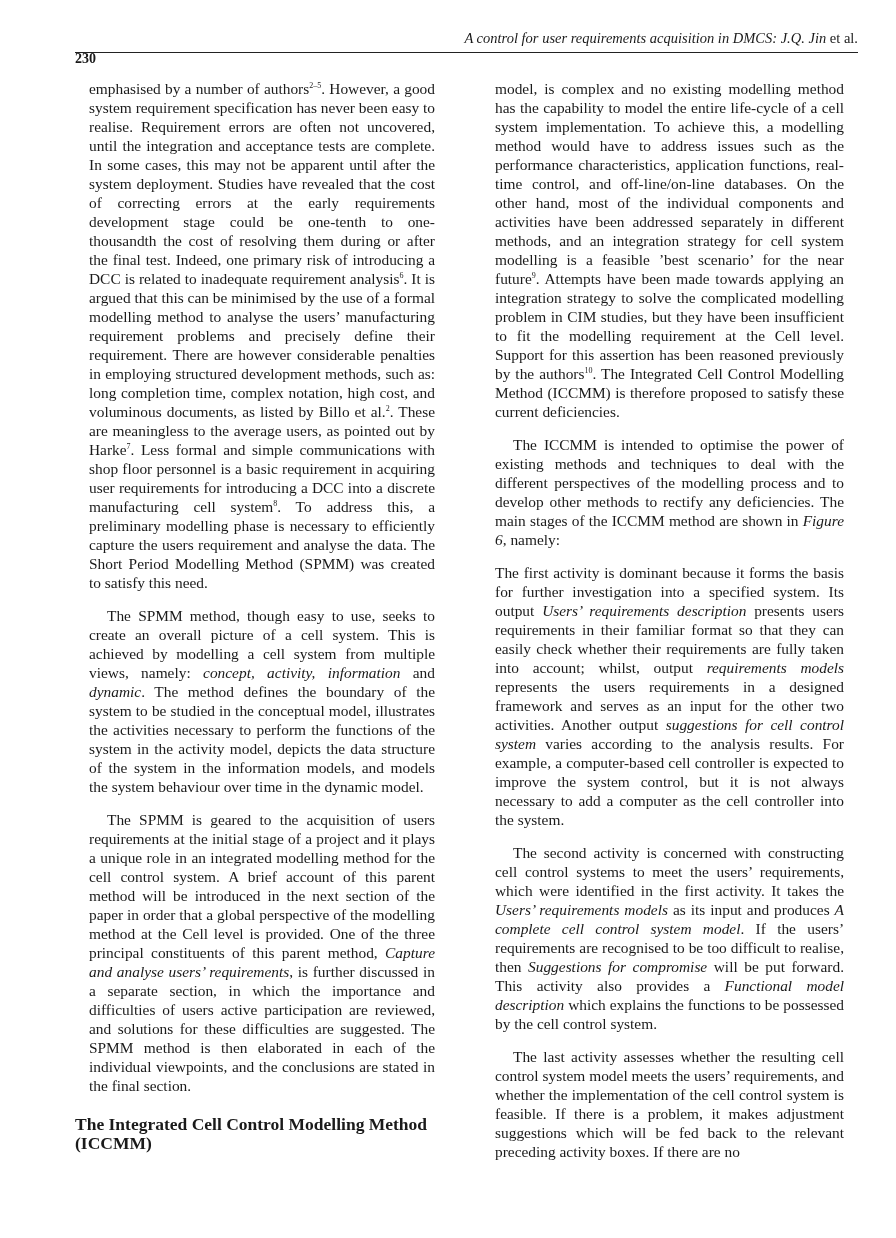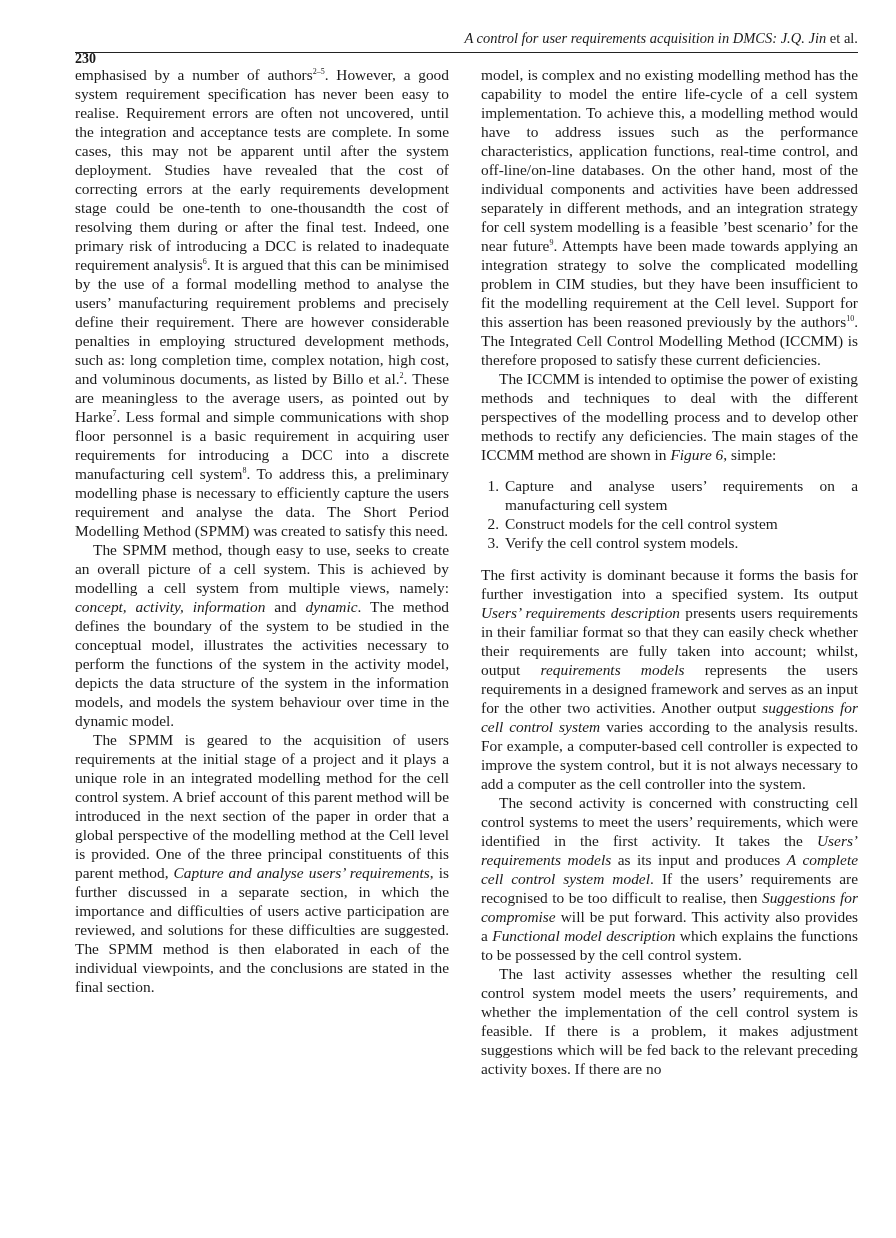--- a/index.html
+++ b/index.html
@@ -7,21 +7,21 @@
          font-family: "Liberation Serif", "DejaVu Serif", serif; color: #1a1a1a; }
   .header { position: absolute; left: 75px; top: 30px; width: 783px; height: 22px; }
   .page-num { position: absolute; left: 0; top: 0; font-weight: bold; font-size: 14px; margin-top: 21px; }
   .running-title { position: absolute; right: 0; top: 0; font-size: 14.5px; font-style: italic; white-space: nowrap; }
   .running-title .up { font-style: normal; }
   .rule { position: absolute; left: 75px; top: 52px; width: 783px; height: 0; border-top: 1.3px solid #222; }
   .col { position: absolute; top: 65px; width: 374px; font-size: 15.4px; line-height: 19px;
          text-align: justify; hyphens: manual; }
   .col-left { left: 75px; }
   .col-right { left: 481px; width: 377px; }
-  p { margin: 0; }
+  p { margin: 14px; }
   p.indent { text-indent: 18px; }
   sup { font-size: 8px; line-height: 0; vertical-align: 6px; }
   em { font-style: italic; }
   h2 { font-size: 17.5px; font-weight: bold; margin: 20px 0 9px 0; line-height: 19px; text-align: left; }
   ol { margin: 12px 0 13px 0; padding-left: 22px; }
   ol li { padding-left: 2px; }
 </style>
 </head>
 <body>
 
@@ -31,32 +31,28 @@
 </div>
 <div class="rule"></div>
 
 <div class="col col-left">
   <p><span>emphasised by a number of authors</span><sup>2–5</sup><span>. However, a good system requirement specification has never been easy to realise. Requirement errors are often not uncovered, until the integration and acceptance tests are complete. In some cases, this may not be apparent until after the system deployment. Studies have revealed that the cost of correcting errors at the early requirements development stage could be one-tenth to one-thousandth the cost of resolving them during or after the final test. Indeed, one primary risk of introducing a DCC is related to inadequate requirement analysis</span><sup>6</sup><span>. It is argued that this can be minimised by the use of a formal model­ling method to analyse the users’ manufacturing requirement problems and precisely define their requirement. There are however considerable penal­ties in employing structured development methods, such as: long completion time, complex notation, high cost, and voluminous documents, as listed by Billo et al.</span><sup>2</sup><span>. These are meaningless to the average users, as pointed out by Harke</span><sup>7</sup><span>. Less formal and simple communications with shop floor personnel is a basic requirement in acquiring user requirements for intro­ducing a DCC into a discrete manufacturing cell system</span><sup>8</sup><span>. To address this, a preliminary modelling phase is necessary to efficiently capture the users requirement and analyse the data. The Short Period Modelling Method (SPMM) was created to satisfy this need.</span></p>
 
   <p class="indent"><span>The SPMM method, though easy to use, seeks to create an overall picture of a cell system. This is achieved by modelling a cell system from multiple views, namely: </span><em>concept, activity, information</em><span> and </span><em>dynamic</em><span>. The method defines the boundary of the system to be studied in the conceptual model, illustrates the activities necessary to perform the functions of the system in the activity model, depicts the data structure of the system in the information models, and models the system behaviour over time in the dynamic model.</span></p>
 
   <p class="indent"><span>The SPMM is geared to the acquisition of users requirements at the initial stage of a project and it plays a unique role in an integrated modelling method for the cell control system. A brief account of this parent method will be introduced in the next section of the paper in order that a global perspective of the modelling method at the Cell level is provided. One of the three principal constituents of this parent method, </span><em>Capture and analyse users’ requirements</em><span>, is further discussed in a separate section, in which the importance and difficulties of users active participa­tion are reviewed, and solutions for these difficulties are suggested. The SPMM method is then elaborated in each of the individual viewpoints, and the conclu­sions are stated in the final section.</span></p>
 
+  <h2>The Integrated Cell Control Modelling Method (ICCMM)</h2>
 
 </div>
 
 <div class="col col-right">
   <p><span>model, is complex and no existing modelling method has the capability to model the entire life-cycle of a cell system implementation. To achieve this, a model­ling method would have to address issues such as the performance characteristics, application functions, real-time control, and off-line/on-line databases. On the other hand, most of the individual components and activities have been addressed separately in different methods, and an integration strategy for cell system modelling is a feasible ’best scenario’ for the near future</span><sup>9</sup><span>. Attempts have been made towards applying an integration strategy to solve the compli­cated modelling problem in CIM studies, but they have been insufficient to fit the modelling require­ment at the Cell level. Support for this assertion has been reasoned previously by the authors</span><sup>10</sup><span>. The Integrated Cell Control Modelling Method (ICCMM) is therefore proposed to satisfy these current deficiencies.</span></p>
 
-  <p class="indent"><span>The ICCMM is intended to optimise the power of existing methods and techniques to deal with the different perspectives of the modelling process and to develop other methods to rectify any deficiencies. The main stages of the ICCMM method are shown in </span><em>Figure 6</em><span>, simple:</span></p>
+  <p class="indent"><span>The ICCMM is intended to optimise the power of existing methods and techniques to deal with the different perspectives of the modelling process and to develop other methods to rectify any deficiencies. The main stages of the ICCMM method are shown in </span><em>Figure 6</em><span>, namely:</span></p>
 
-  <ol>
-    <li>Capture and analyse users’ requirements on a manufacturing cell system</li>
-    <li>Construct models for the cell control system</li>
-    <li>Verify the cell control system models.</li>
-  </ol>
 
   <p><span>The first activity is dominant because it forms the basis for further investigation into a specified system. Its output </span><em>Users’ requirements description</em><span> presents users requirements in their familiar format so that they can easily check whether their requirements are fully taken into account; whilst, output </span><em>requirements models</em><span> represents the users requirements in a designed framework and serves as an input for the other two activities. Another output </span><em>suggestions for cell control system</em><span> varies according to the analysis results. For example, a computer-based cell controller is expected to improve the system control, but it is not always necessary to add a computer as the cell controller into the system.</span></p>
 
   <p class="indent"><span>The second activity is concerned with constructing cell control systems to meet the users’ requirements, which were identified in the first activity. It takes the </span><em>Users’ requirements models</em><span> as its input and produces </span><em>A complete cell control system model</em><span>. If the users’ requirements are recognised to be too difficult to realise, then </span><em>Suggestions for compromise</em><span> will be put forward. This activity also provides a </span><em>Functional model description</em><span> which explains the functions to be possessed by the cell control system.</span></p>
 
   <p class="indent">The last activity assesses whether the resulting cell control system model meets the users’ requirements, and whether the implementation of the cell control system is feasible. If there is a problem, it makes adjustment suggestions which will be fed back to the relevant preceding activity boxes. If there are no</p>
 </div>
 
 </body></html>

